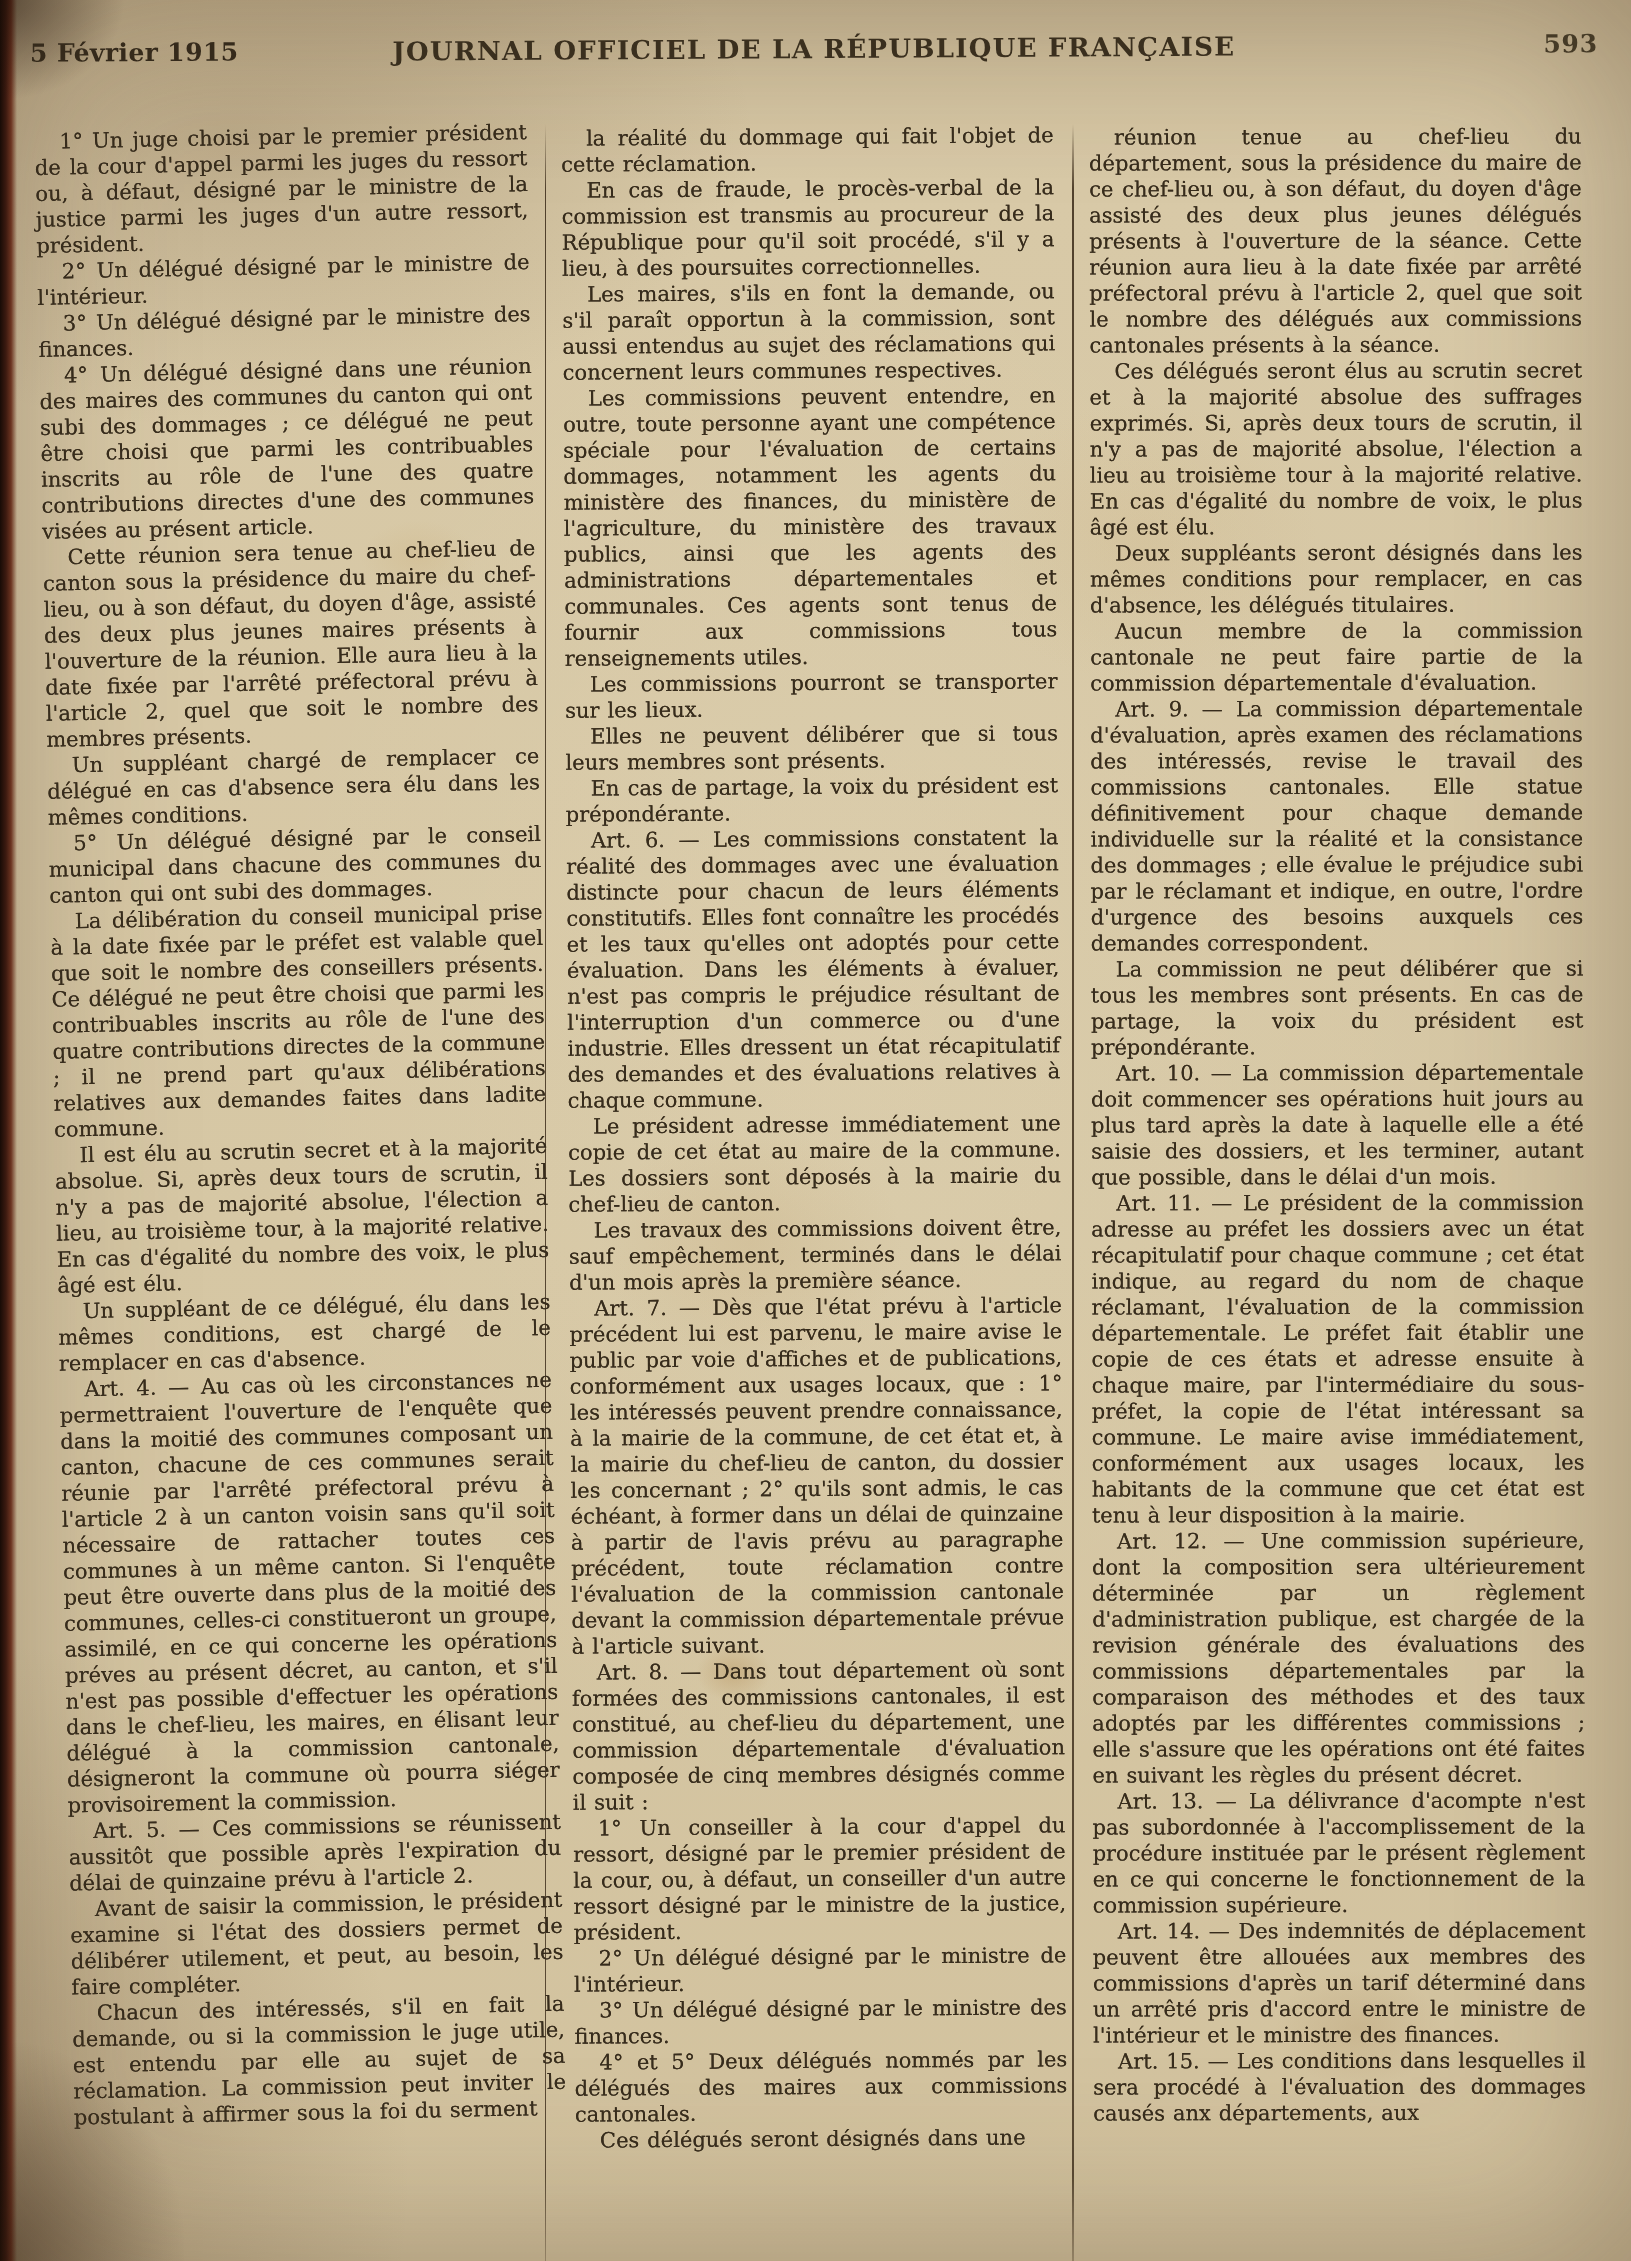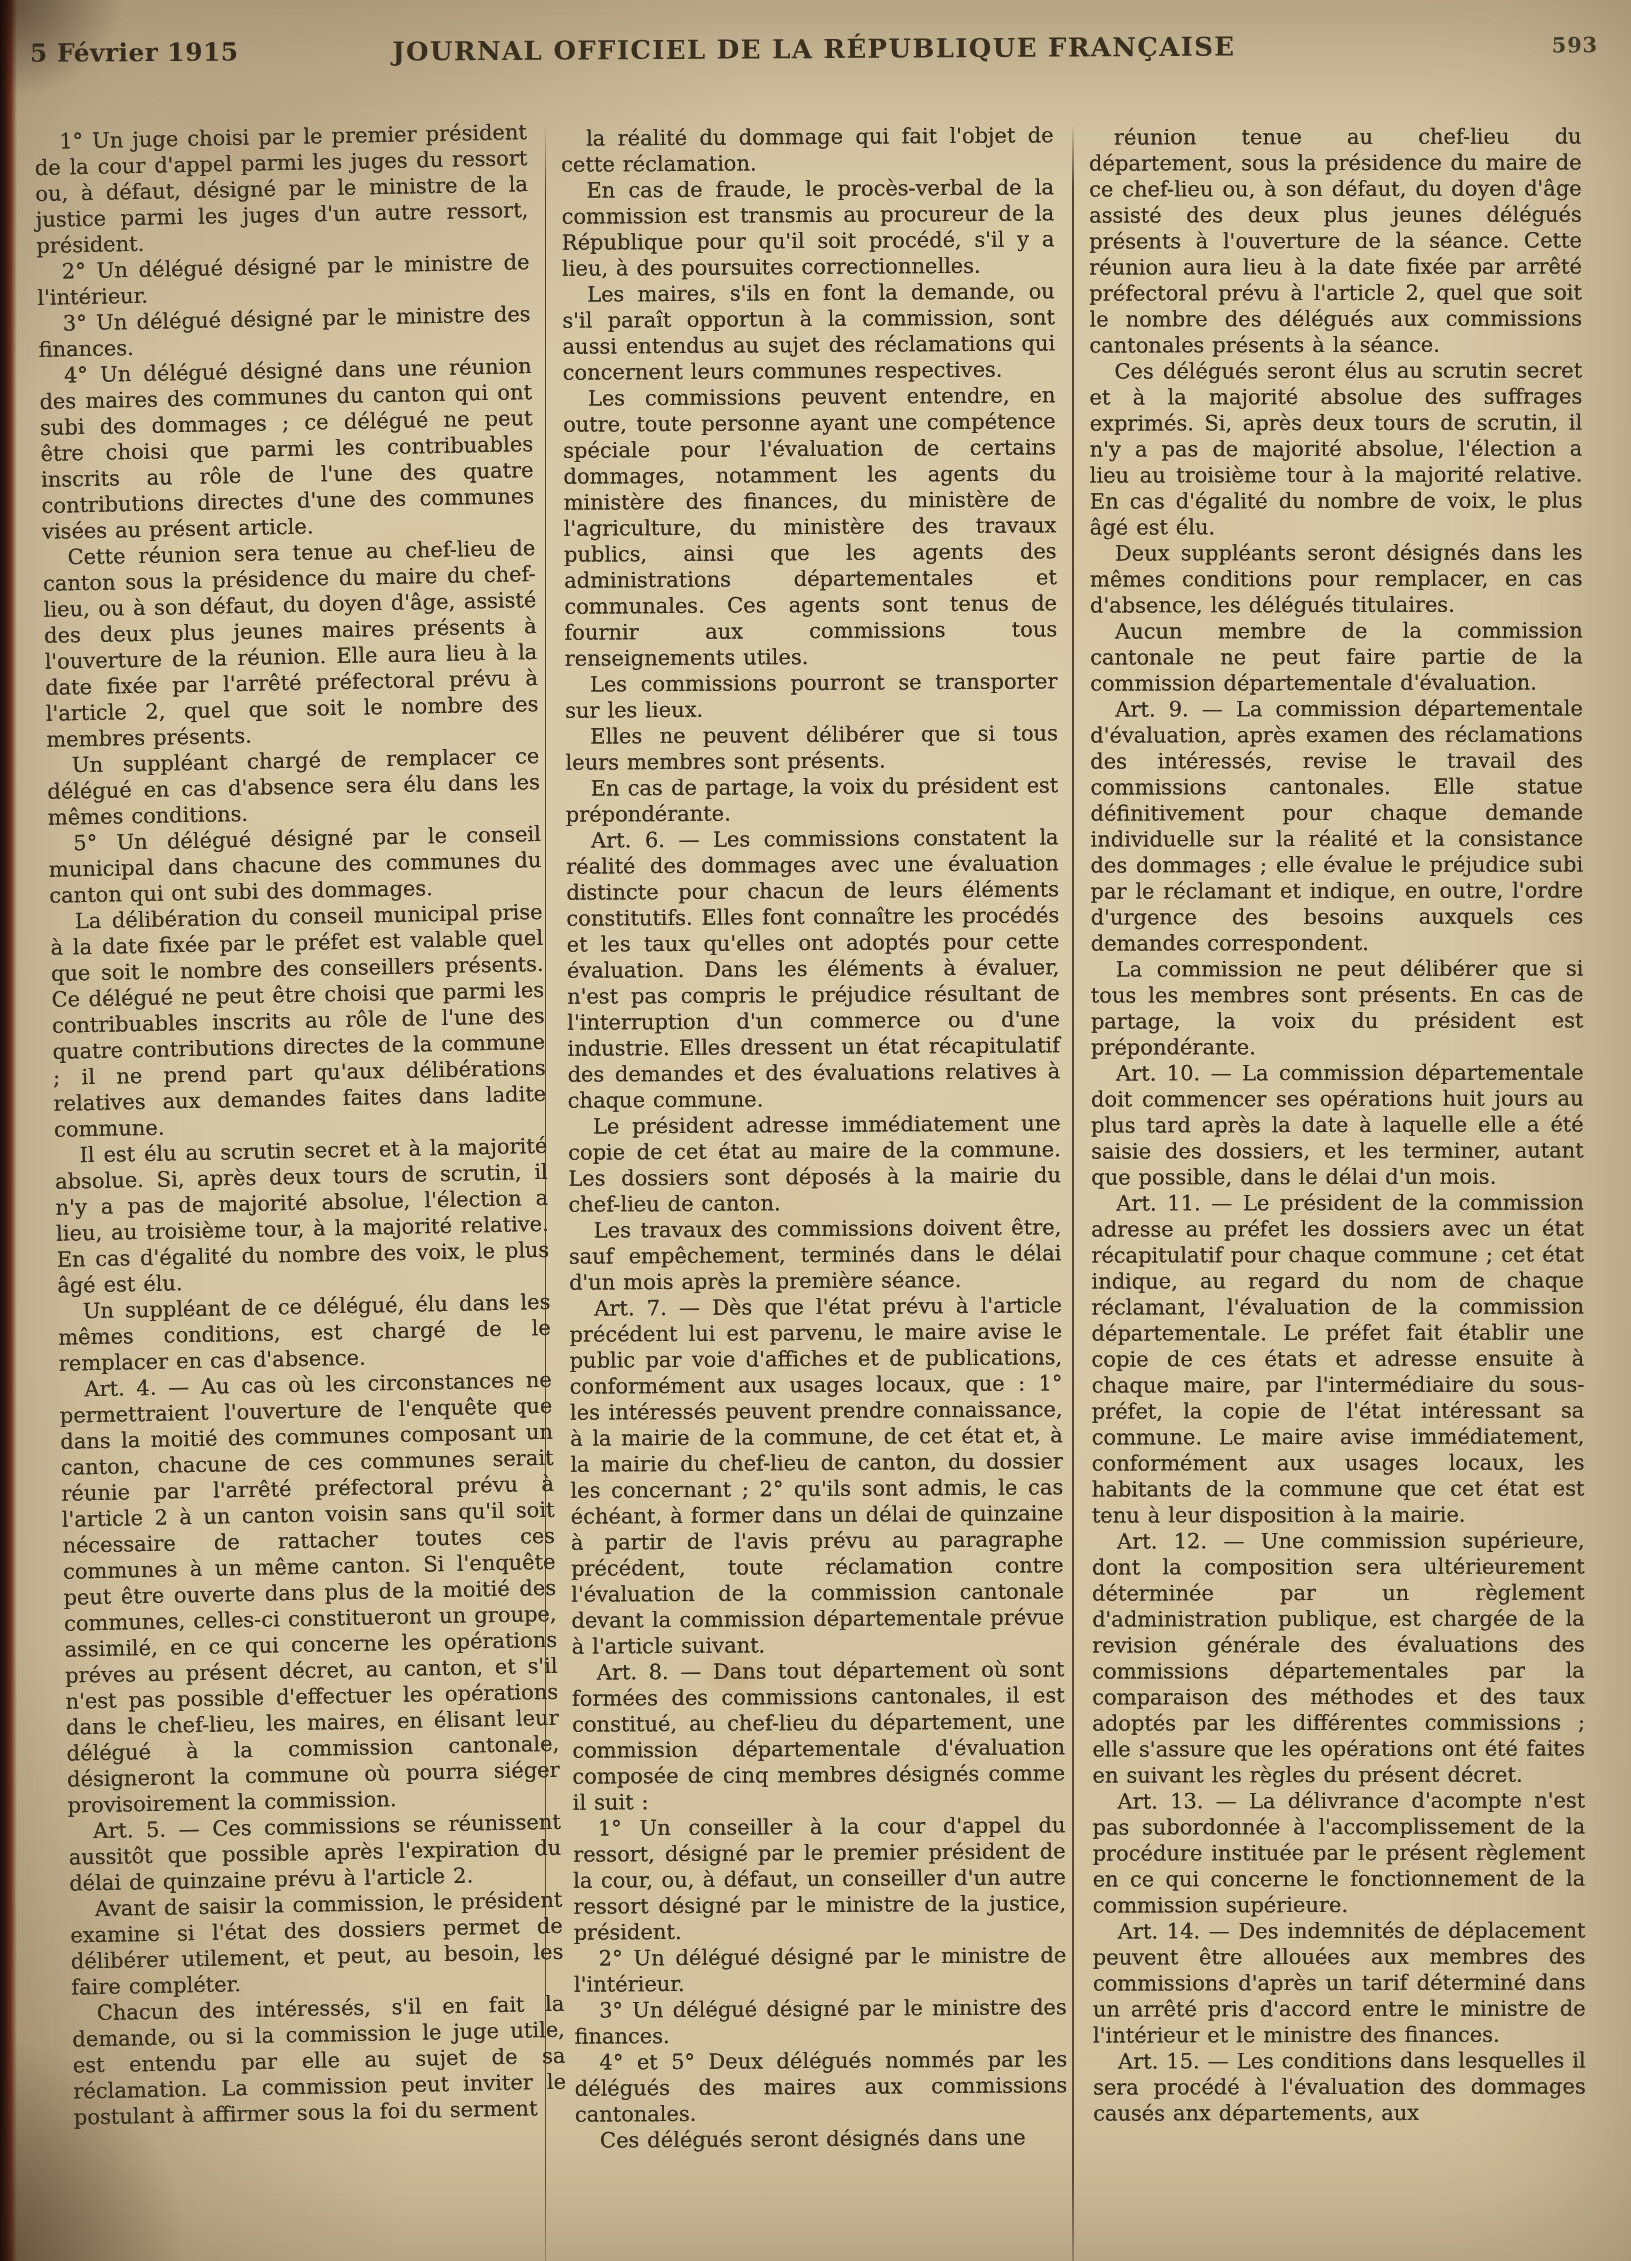--- a/index.html
+++ b/index.html
@@ -36,21 +36,21 @@
     transform:rotate(-0.35deg);
     display:flex;align-items:baseline;justify-content:space-between;
     font-weight:bold;
   }
   #header .date{font-size:25px;letter-spacing:0.4px;white-space:nowrap;}
   #header .title{
     position:absolute;left:0;right:0;text-align:center;
     font-size:26px;letter-spacing:1.3px;white-space:nowrap;
     color:#3a2f1e;
   }
-  #header .pageno{font-size:21px;letter-spacing:0.8px;color:#453a26;}
+  #header .pageno{font-size:25px;letter-spacing:0.8px;color:#453a26;}
   #columns{
     position:absolute;top:124px;left:28.5px;right:25px;bottom:0;
     display:flex;
   }
   .col{
     width:506px;
     padding:0 8.4px 0 5px;
     box-sizing:border-box;
   }
   .col-inner{transform-origin:50% 0;}

